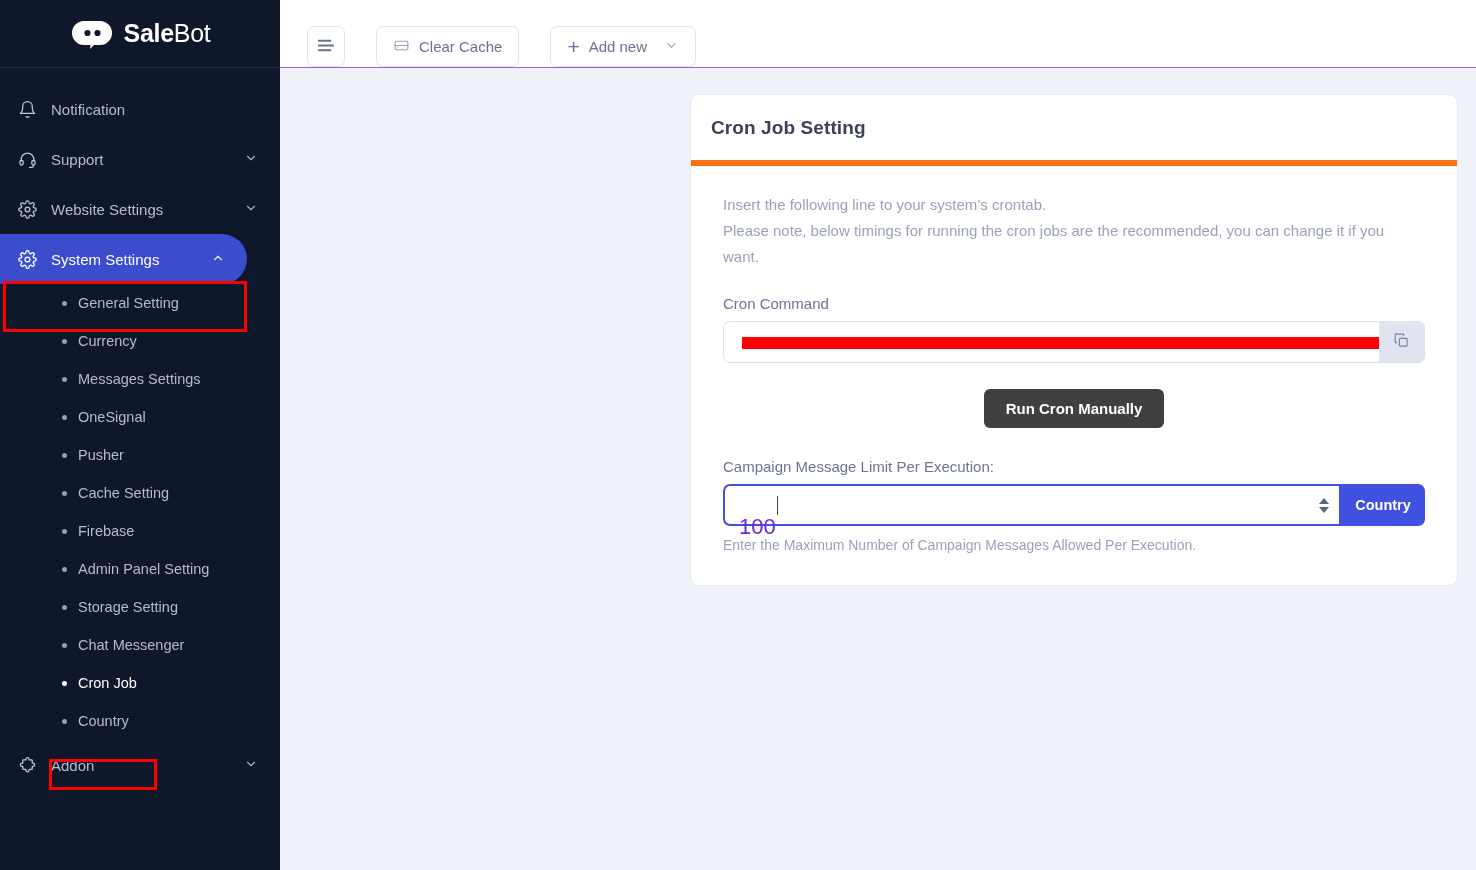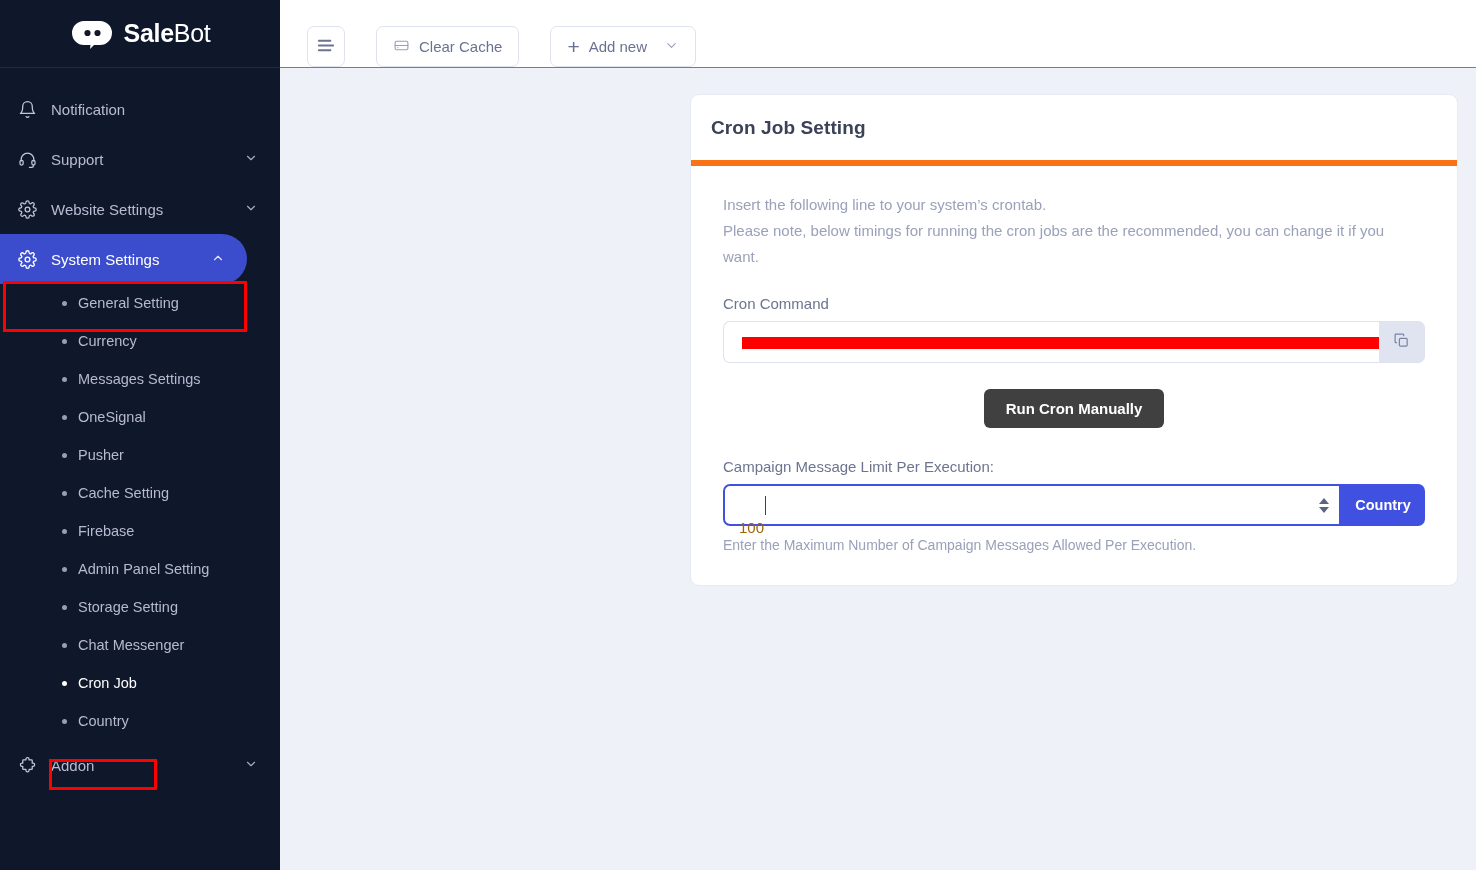--- a/index.html
+++ b/index.html
@@ -182,21 +182,21 @@
   .num-wrap {
     flex: 1;
     height: 42px;
     border: 2px solid #4050e0;
     border-radius: 7px 0 0 7px;
     background: #fff;
     display: flex; align-items: center;
     padding: 0 10px 0 14px;
     position: relative;
   }
-  .num-val { font-size: 15px; color: #a16207; margin-top: 44px; }
+  .num-val { font-size: 22px; color: #6d28d9; margin-top: 44px; }
   .caret {
     display: inline-block;
     width: 1px; height: 19px;
     background: #3b4257;
     margin-left: 1px;
     vertical-align: -4px;
   }
   .spin {
     margin-left: auto;
     display: flex; flex-direction: column; gap: 3px;

